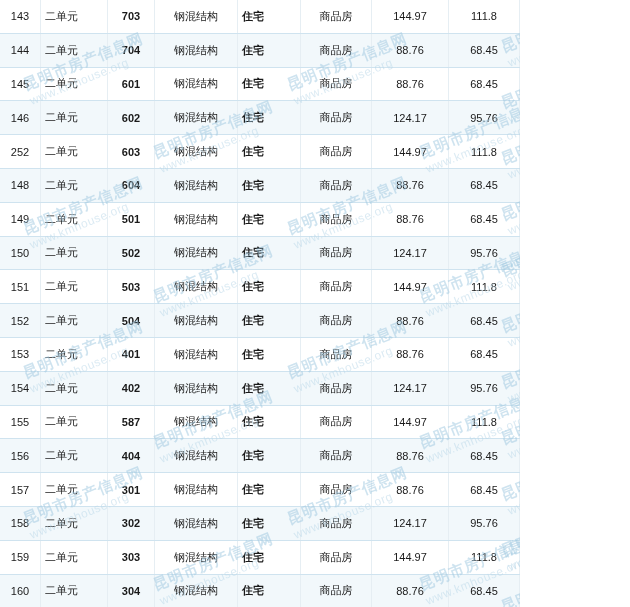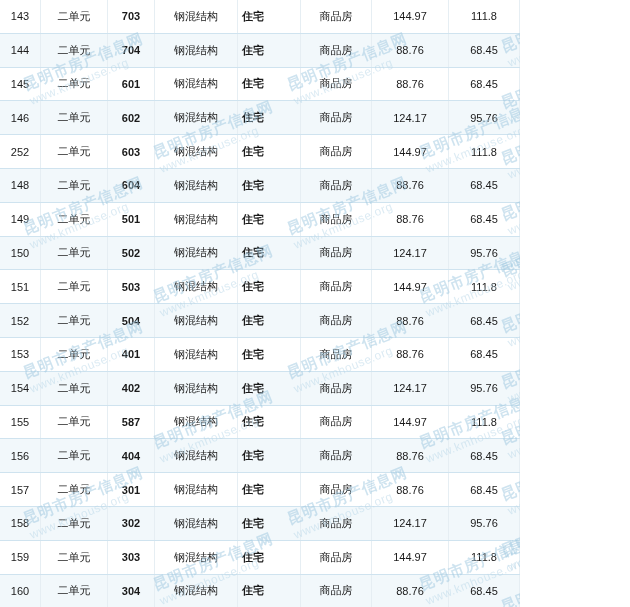--- a/index.html
+++ b/index.html
@@ -34,21 +34,21 @@
     padding: 0 4px;
     white-space: nowrap;
     overflow: hidden;
     vertical-align: middle;
     background: #ffffff;
   }
   table.listing tr.alt td {
     background: #f2f8fb;
   }
   td.c-index   { width: 32px;  text-align: center; }
-  td.c-unit    { width: 58px;  text-align: center; }
+  td.c-unit    { width: 58px;  }
   td.c-room    { width: 38px;  text-align: center; font-weight: bold; }
   td.c-struct  { width: 74px;  text-align: center; font-family: Liberation Mono, monospace; }
   td.c-usage   { width: 54px;  text-align: left; padding-left: 8px; font-weight: bold; }
   td.c-type    { width: 62px;  text-align: center; padding-left: 8px; font-family: Liberation Serif, serif; }
   td.c-area    { width: 68px;  text-align: center; }
   td.c-inner   { width: 62px;  text-align: center; }
   td.c-status  { width: 56px;  text-align: center; padding-left: 8px; color: #0a4fa0; font-weight: bold; }
   td.c-price   { width: 70px;  text-align: right; padding-right: 14px; }
 
   

